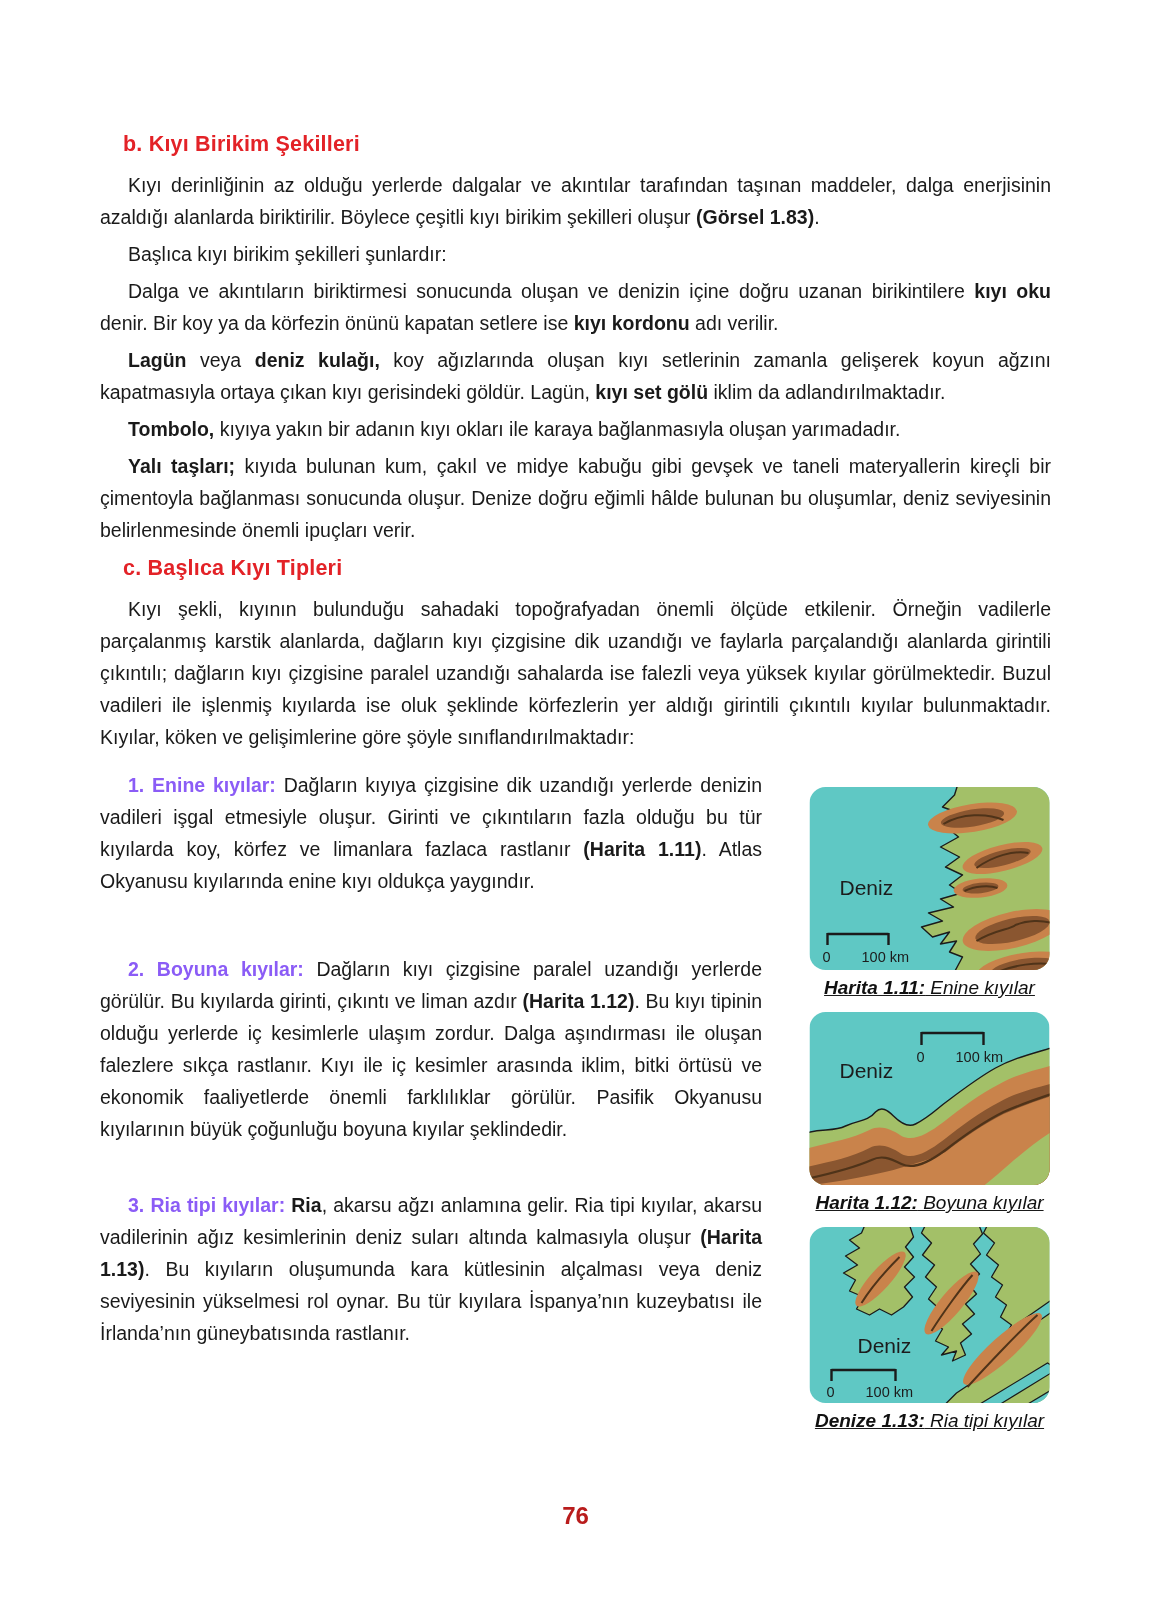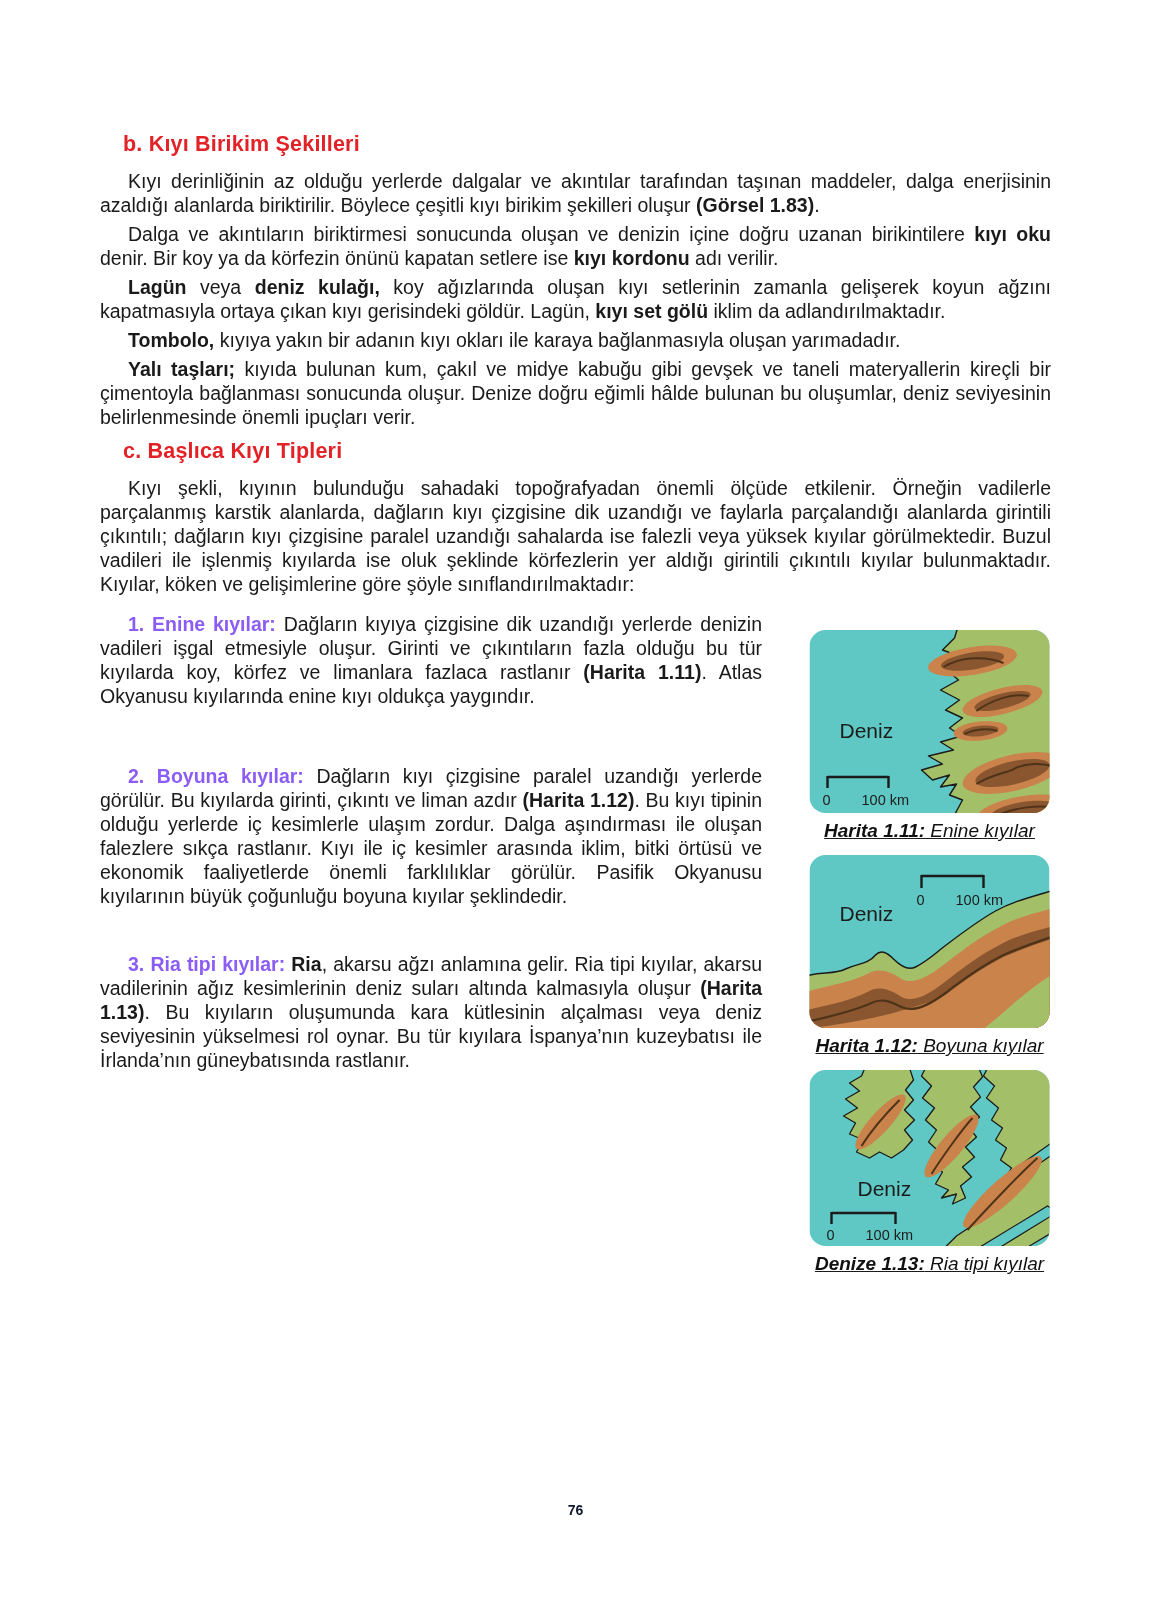--- a/index.html
+++ b/index.html
@@ -1,45 +1,46 @@
 <!DOCTYPE html>
 <html lang="tr"><head>
 <meta charset="utf-8">
 <style>
   html,body{margin:0;padding:0;background:#ffffff;}
   .page{position:relative;width:1151px;height:1624px;background:#ffffff;overflow:hidden;
         font-family:"Liberation Sans",sans-serif;color:#1a1a1a;}
   .content{position:absolute;left:100px;top:132px;width:951px;}
   h2.sec-head{color:#e32227;font-size:21.5px;font-weight:bold;margin:0 0 12px 23px;letter-spacing:.2px;}
   .sec-c h2.sec-head{margin-top:10px;}
-  p.body{font-size:19.5px;line-height:24px;text-align:justify;text-indent:28px;margin:0 0 5px 0;}
+  p.body{font-size:19.5px;line-height:32px;text-align:justify;text-indent:28px;margin:0 0 5px 0;}
   .cols{display:flex;margin-top:16px;}
   .col-text{width:662px;}
   .col-text .item{margin:0 0 56px 0;}
   .col-text .item:nth-child(2){margin-bottom:44px;}
   .col-text .item:last-child{margin-bottom:0;}
   .item-label{color:#8b5cf6;font-weight:bold;}
   .col-figs{width:243px;margin-left:46px;}
   .fig{margin:0 0 10px 0;text-decoration:underline;}
   .fig:first-child{margin-top:18px;}
   .fig svg{display:block;}
   .fig-caption{font-style:italic;font-size:19px;text-align:center;margin-top:7px;margin-bottom:13px;color:#111;}
   .fig-caption .cap-label{font-weight:bold;}
   .page-number{position:absolute;left:0;width:100%;top:1502px;text-align:center;
-               font-size:14px;font-weight:bold;color:#0f172a;}
+               font-size:24px;font-weight:bold;color:#b91c1c;}
   .map-text{font-family:"Liberation Sans",sans-serif;}
 </style>
 </head>
 <body>
 
 <div class="page">
   <div class="content">
 
     <h2 class="sec-head">b. Kıyı Birikim Şekilleri</h2>
     <p class="body"><span>Kıyı derinliğinin az olduğu yerlerde dalgalar ve akıntılar tarafından taşınan maddeler, dalga enerjisinin azaldığı alanlarda biriktirilir. Böylece çeşitli kıyı birikim şekilleri oluşur </span><span style="font-weight: bold;">(Görsel 1.83)</span><span>.</span></p>
+    <p class="body"><span>Başlıca kıyı birikim şekilleri şunlardır:</span></p>
     <p class="body"><span>Dalga ve akıntıların biriktirmesi sonucunda oluşan ve denizin içine doğru uzanan birikintilere </span><span style="font-weight: bold;">kıyı oku</span><span> denir. Bir koy ya da körfezin önünü kapatan setlere ise </span><span style="font-weight: bold;">kıyı kordonu</span><span> adı verilir.</span></p>
     <p class="body"><span style="font-weight: bold;">Lagün</span><span> veya </span><span style="font-weight: bold;">deniz kulağı,</span><span> koy ağızlarında oluşan kıyı setlerinin zamanla gelişerek koyun ağzını kapatmasıyla ortaya çıkan kıyı gerisindeki göldür. Lagün, </span><span style="font-weight: bold;">kıyı set gölü</span><span> iklim da adlandırılmaktadır.</span></p>
     <p class="body"><span style="font-weight: bold;">Tombolo,</span><span> kıyıya yakın bir adanın kıyı okları ile karaya bağlanmasıyla oluşan yarımadadır.</span></p>
     <p class="body"><span style="font-weight: bold;">Yalı taşları;</span><span> kıyıda bulunan kum, çakıl ve midye kabuğu gibi gevşek ve taneli materyallerin kireçli bir çimentoyla bağlanması sonucunda oluşur. Denize doğru eğimli hâlde bulunan bu oluşumlar, deniz seviyesinin belirlenmesinde önemli ipuçları verir.</span></p>
 
     <div class="sec-c">
       <h2 class="sec-head">c. Başlıca Kıyı Tipleri</h2>
       <p class="body"><span>Kıyı şekli, kıyının bulunduğu sahadaki topoğrafyadan önemli ölçüde etkilenir. Örneğin vadilerle parçalanmış karstik alanlarda, dağların kıyı çizgisine dik uzandığı ve faylarla parçalandığı alanlarda girintili çıkıntılı; dağların kıyı çizgisine paralel uzandığı sahalarda ise falezli veya yüksek kıyılar görülmektedir. Buzul vadileri ile işlenmiş kıyılarda ise oluk şeklinde körfezlerin yer aldığı girintili çıkıntılı kıyılar bulunmaktadır. Kıyılar, köken ve gelişimlerine göre şöyle sınıflandırılmaktadır:</span></p>
     </div>
 

